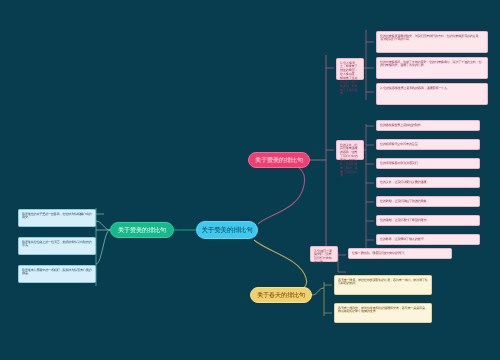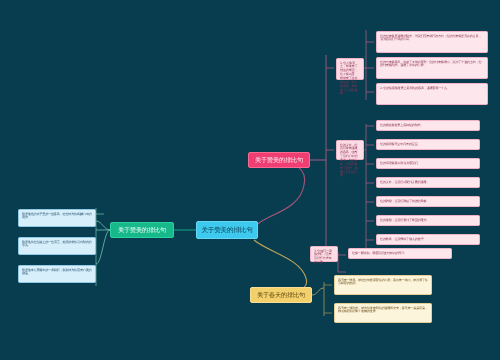--- a/index.html
+++ b/index.html
@@ -15,21 +15,21 @@
   .node{
     position:absolute;
     box-sizing:border-box;
     display:flex;align-items:center;
     line-height:1.25;
     letter-spacing:-0.2px;
   }
 
   
   .pill{
-    border-radius:2px;
+    border-radius:9px;
     justify-content:center;
     text-align:left;
     font-size:6.2px;
     padding:3px 7px;
     white-space:nowrap;
   }
   .pill.root{
     background:#3ec9ef;color:#0c3f53;
     border:1px solid #63d6f3;
     font-size:6.6px;

